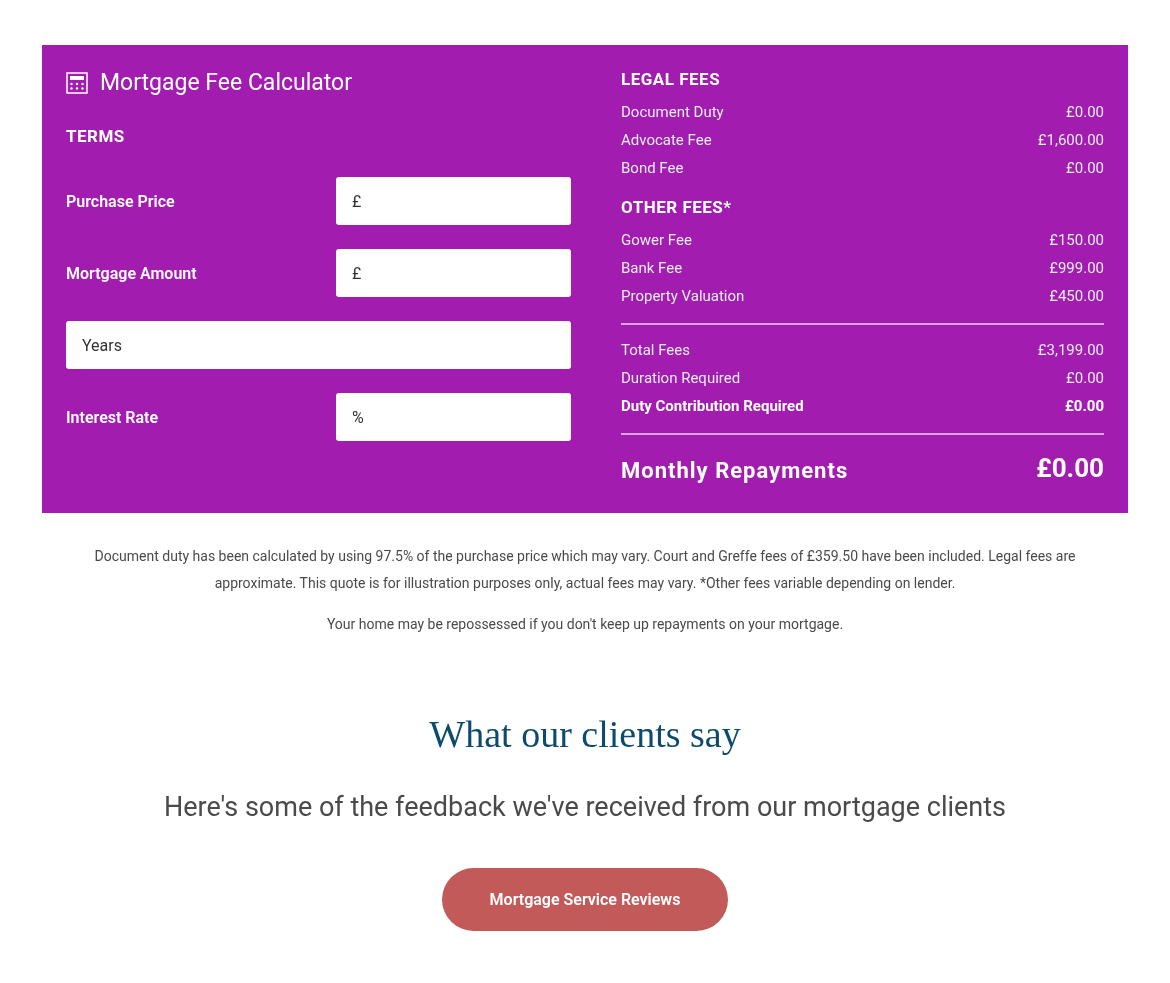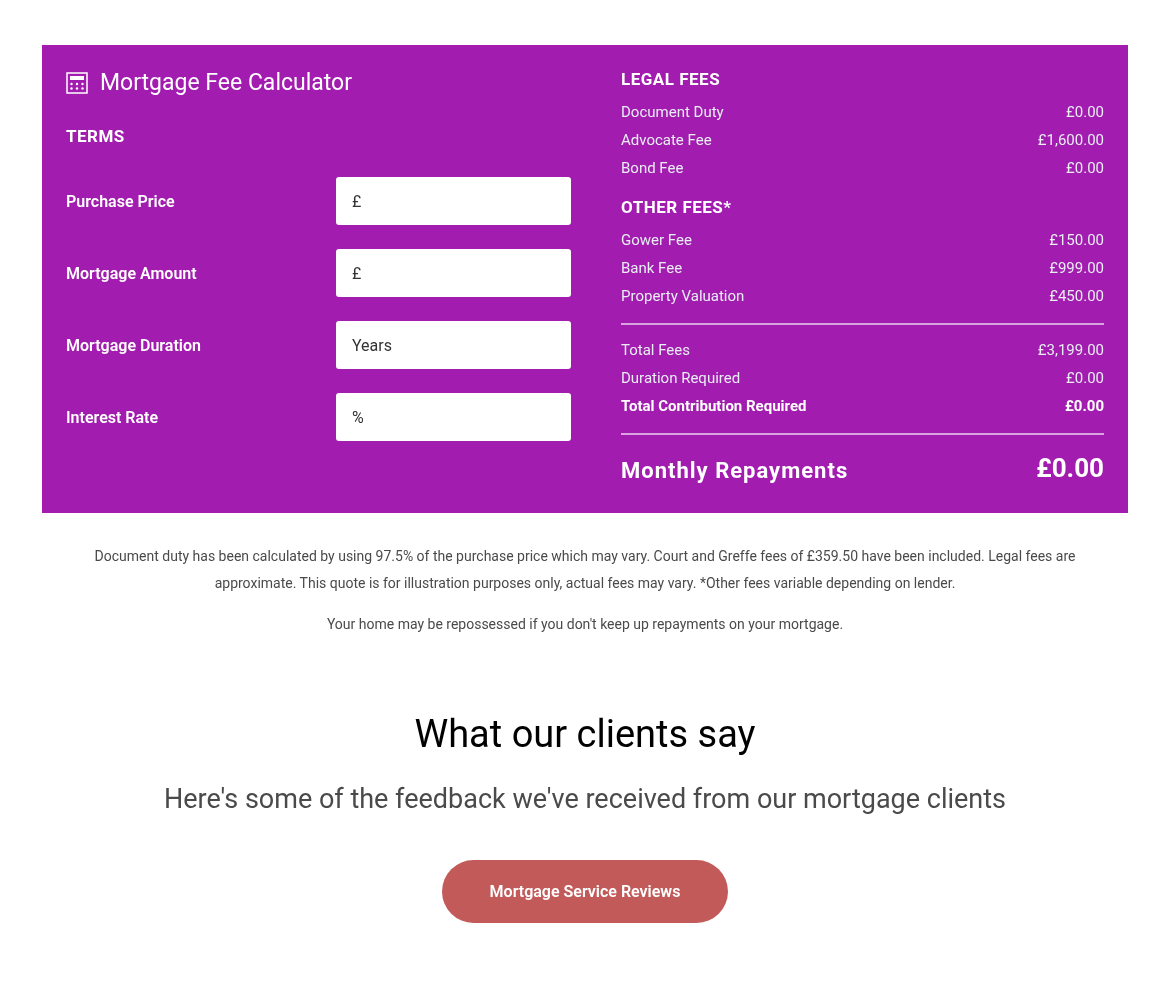--- a/index.html
+++ b/index.html
@@ -126,22 +126,23 @@
       color: #4a4a4a;
       margin: 20px 60px 0 60px;
     }
     .clients-section {
       text-align: center;
       margin-top: 80px;
     }
     .clients-title {
       font-size: 38px;
       font-weight: 400;
-      color: #000000;
-      margin-bottom: 27px;
+      color: #0c4a6e;
+      margin-bottom: 35px;
+      font-family: Liberation Serif, serif;
     }
     .clients-subtitle {
       font-size: 27px;
       color: #4a4a4a;
       margin-bottom: 45px;
       font-weight: 400;
     }
     .reviews-button {
       display: inline-block;
       background: #c25a5a;
@@ -182,21 +183,20 @@
       <label class="form-label">Purchase Price</label>
       <input class="form-input" type="text" placeholder="£" style="">
     </div>
 
     <div class="form-row">
       <label class="form-label">Mortgage Amount</label>
       <input class="form-input" type="text" placeholder="£" style="">
     </div>
 
     <div class="form-row">
-      <label class="form-label">Mortgage Duration</label>
       <input class="form-input" type="text" placeholder="Years" style="">
     </div>
 
     <div class="form-row">
       <label class="form-label">Interest Rate</label>
       <input class="form-input" type="text" placeholder="%" style="">
     </div>
   </div>
 
   <div class="right-col">
@@ -234,21 +234,21 @@
 
     <div class="fee-row">
       <span>Total Fees</span>
       <span>£3,199.00</span>
     </div>
     <div class="fee-row">
       <span>Duration Required</span>
       <span>£0.00</span>
     </div>
     <div class="fee-row bold">
-      <span>Total Contribution Required</span>
+      <span>Duty Contribution Required</span>
       <span>£0.00</span>
     </div>
 
     <hr class="divider">
 
     <div class="monthly-row">
       <span class="monthly-label">Monthly Repayments</span>
       <span class="monthly-value">£0.00</span>
     </div>
   </div>

